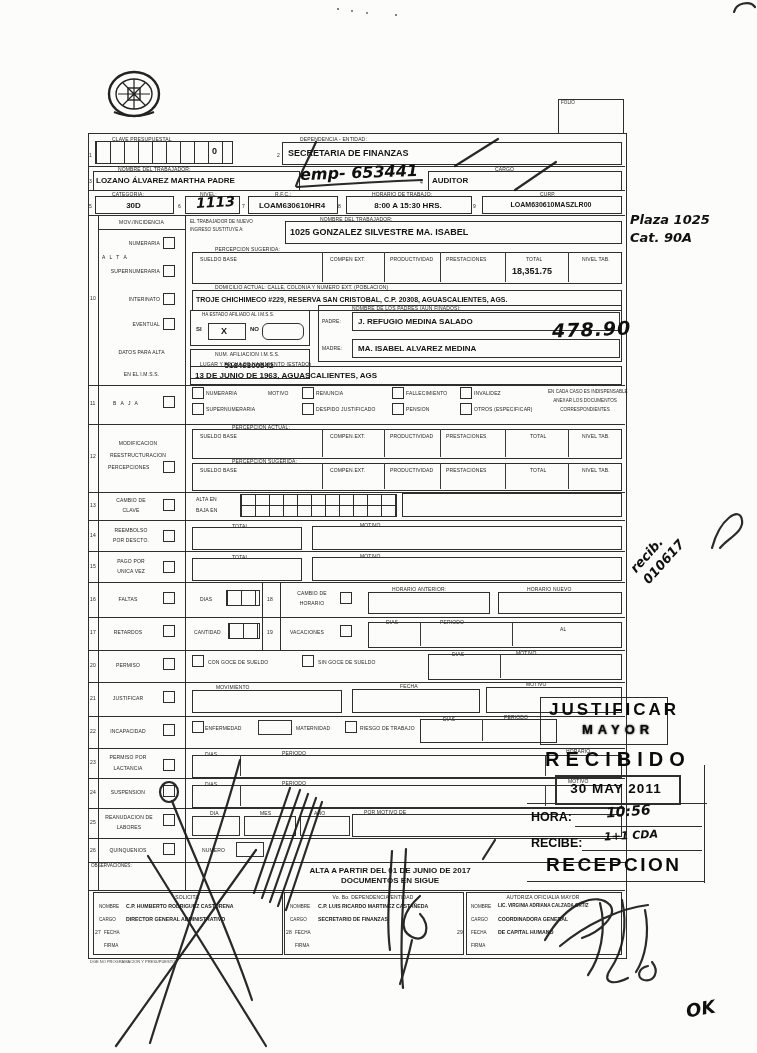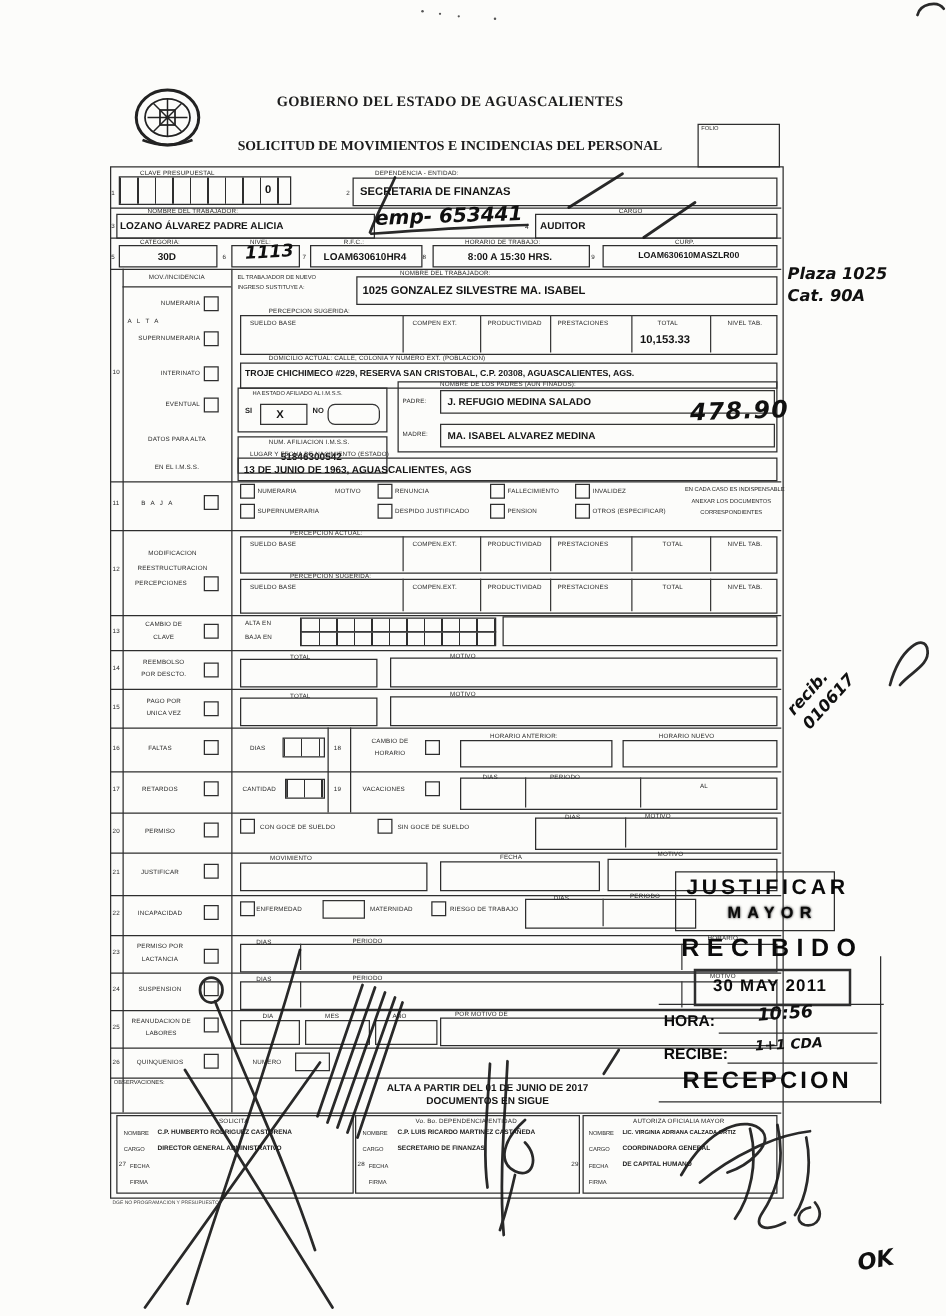--- a/index.html
+++ b/index.html
@@ -31,22 +31,20 @@
 
 <div class="page">
 
   <svg class="a" style="left:106px;top:70px" width="56" height="50" viewBox="0 0 56 50">
     <ellipse cx="28" cy="24" rx="25" ry="22" fill="none" stroke="#222" stroke-width="2.4"></ellipse>
     <ellipse cx="28" cy="24" rx="18" ry="15" fill="none" stroke="#222" stroke-width="1.4"></ellipse>
     <path d="M12,24 h32 M28,9 v30 M17,13 l22,22 M39,13 l-22,22" stroke="#222" stroke-width="1.2" fill="none"></path>
     <rect x="22" y="18" width="12" height="12" fill="none" stroke="#222" stroke-width="1.4"></rect>
     <path d="M8,42 q20,8 40,0" stroke="#222" stroke-width="2" fill="none"></path>
   </svg>
-  <div class="a" style="left:200px;top:76px;width:320px;font-family:'Liberation Serif',serif;font-weight:bold;font-size:11.5px;text-align:center;letter-spacing:.3px">GOBIERNO DEL ESTADO DE AGUASCALIENTES</div>
-  <div class="a" style="left:150px;top:111px;width:420px;font-family:'Liberation Serif',serif;font-weight:bold;font-size:11px;text-align:center">SOLICITUD DE MOVIMIENTOS E INCIDENCIAS DEL PERSONAL</div>
   <div class="a bx" style="left:558px;top:99px;width:64px;height:33px"></div>
   <span class="a t45" style="left:561px;top:100px">FOLIO</span>
 
   <div class="a" style="left:88px;top:133px;width:537px;height:824px;border:1.6px solid #2e2e2e"></div>
   <div class="a hl" style="left:88px;top:166px;width:537px"></div>
   <div class="a hl" style="left:88px;top:190px;width:537px"></div>
   <div class="a hl" style="left:88px;top:215px;width:537px"></div>
   <div class="a hl" style="left:88px;top:385px;width:537px"></div>
   <div class="a hl" style="left:88px;top:424px;width:537px"></div>
   <div class="a hl" style="left:88px;top:492px;width:537px"></div>
@@ -73,21 +71,21 @@
   <div class="a grid" style="left:95px;top:141px;width:136px;height:21px"></div>
   <span class="a v9" style="left:212px;top:146px">0</span>
   <span class="a t" style="left:277px;top:152px">2</span>
   <span class="a t" style="left:300px;top:136px">DEPENDENCIA - ENTIDAD:</span>
   <div class="a bx" style="left:282px;top:142px;width:338px;height:21px"></div>
   <span class="a v9" style="left:288px;top:148px">SECRETARIA DE FINANZAS</span>
 
   <span class="a t" style="left:89px;top:178px">3</span>
   <span class="a t" style="left:118px;top:166px">NOMBRE DEL TRABAJADOR:</span>
   <div class="a bx" style="left:93px;top:171px;width:205px;height:18px"></div>
-  <span class="a v" style="left:96px;top:176px">LOZANO ÁLVAREZ PADRE ALICIA</span>
+  <span class="a v" style="left:96px;top:176px">LOZANO ÁLVAREZ MARTHA PADRE</span>
   <span class="a hw" style="left:300px;top:163px;font-size:16px;transform:rotate(-2deg)">emp- 653441</span>
   <span class="a t" style="left:420px;top:179px">4</span>
   <span class="a t" style="left:495px;top:166px">CARGO</span>
   <div class="a bx" style="left:428px;top:171px;width:192px;height:18px"></div>
   <span class="a v" style="left:432px;top:176px">AUDITOR</span>
 
   <span class="a t" style="left:89px;top:203px">5</span>
   <span class="a t" style="left:112px;top:191px">CATEGORIA:</span>
   <div class="a bx" style="left:95px;top:196px;width:77px;height:16px"></div>
   <span class="a v ctr" style="left:95px;top:201px;width:77px">30D</span>
@@ -135,21 +133,21 @@
   <span class="a t" style="left:330px;top:256px">COMPEN EXT.</span>
   <span class="a t" style="left:390px;top:256px">PRODUCTIVIDAD</span>
   <span class="a t" style="left:446px;top:256px">PRESTACIONES</span>
   <span class="a t" style="left:526px;top:256px">TOTAL</span>
   <span class="a t" style="left:582px;top:256px">NIVEL TAB.</span>
   <div class="a vthin" style="left:322px;top:252px;height:30px"></div>
   <div class="a vthin" style="left:384px;top:252px;height:30px"></div>
   <div class="a vthin" style="left:440px;top:252px;height:30px"></div>
   <div class="a vthin" style="left:505px;top:252px;height:30px"></div>
   <div class="a vthin" style="left:568px;top:252px;height:30px"></div>
-  <span class="a v9" style="left:512px;top:266px">10,153.33</span>
+  <span class="a v9" style="left:512px;top:266px">18,351.75</span>
 
   <span class="a t" style="left:215px;top:284px">DOMICILIO ACTUAL: CALLE, COLONIA Y NUMERO EXT. (POBLACION)</span>
   <div class="a bx" style="left:192px;top:290px;width:428px;height:19px"></div>
   <span class="a v7" style="left:196px;top:296px">TROJE CHICHIMECO #229, RESERVA SAN CRISTOBAL, C.P. 20308, AGUASCALIENTES, AGS.</span>
 
   <span class="a t45" style="left:202px;top:312px">HA ESTADO AFILIADO AL I.M.S.S.</span>
   <div class="a bx" style="left:190px;top:310px;width:118px;height:34px"></div>
   <span class="a t6" style="left:196px;top:326px;font-weight:bold">SI</span>
   <div class="a bx1" style="left:208px;top:323px;width:36px;height:15px"></div>
   <span class="a v9" style="left:221px;top:326px">X</span>

